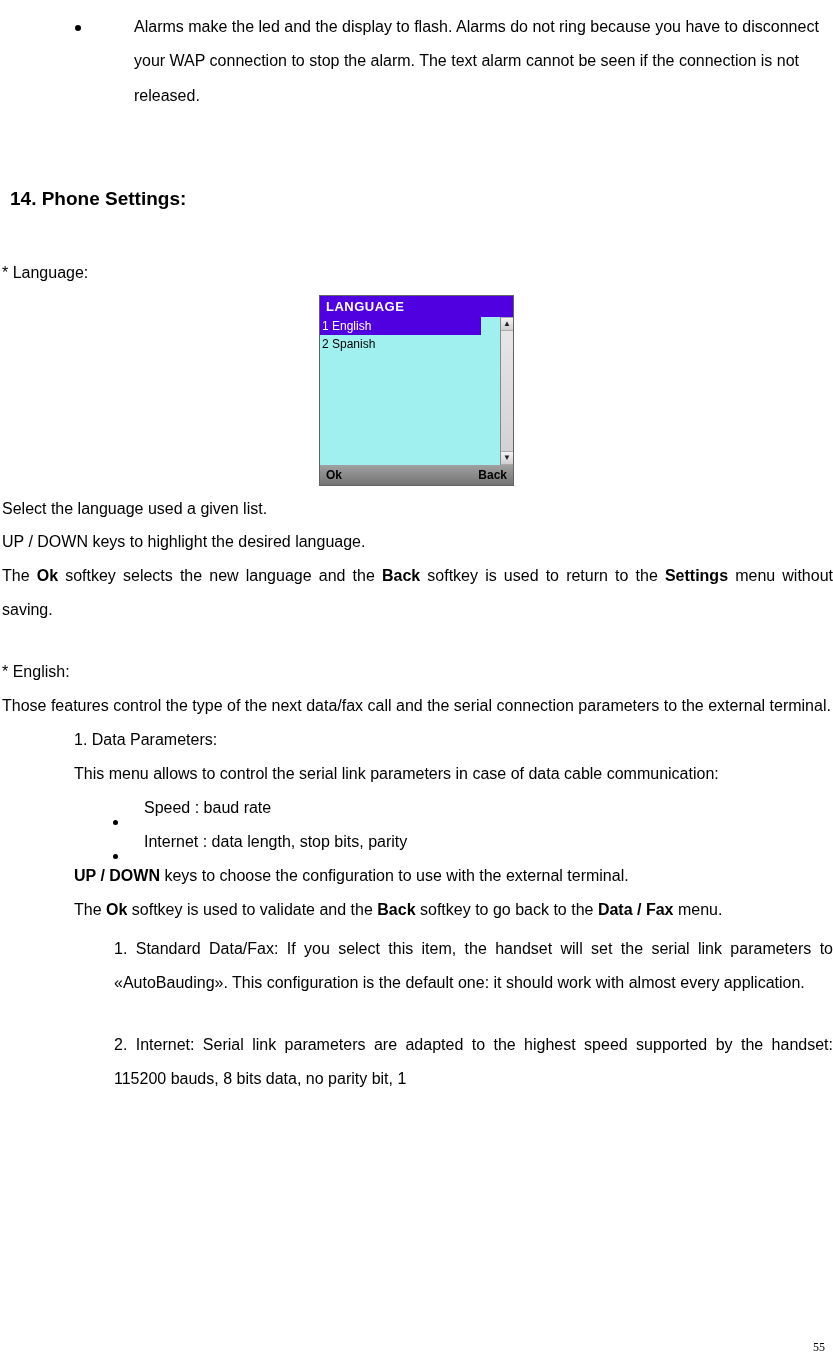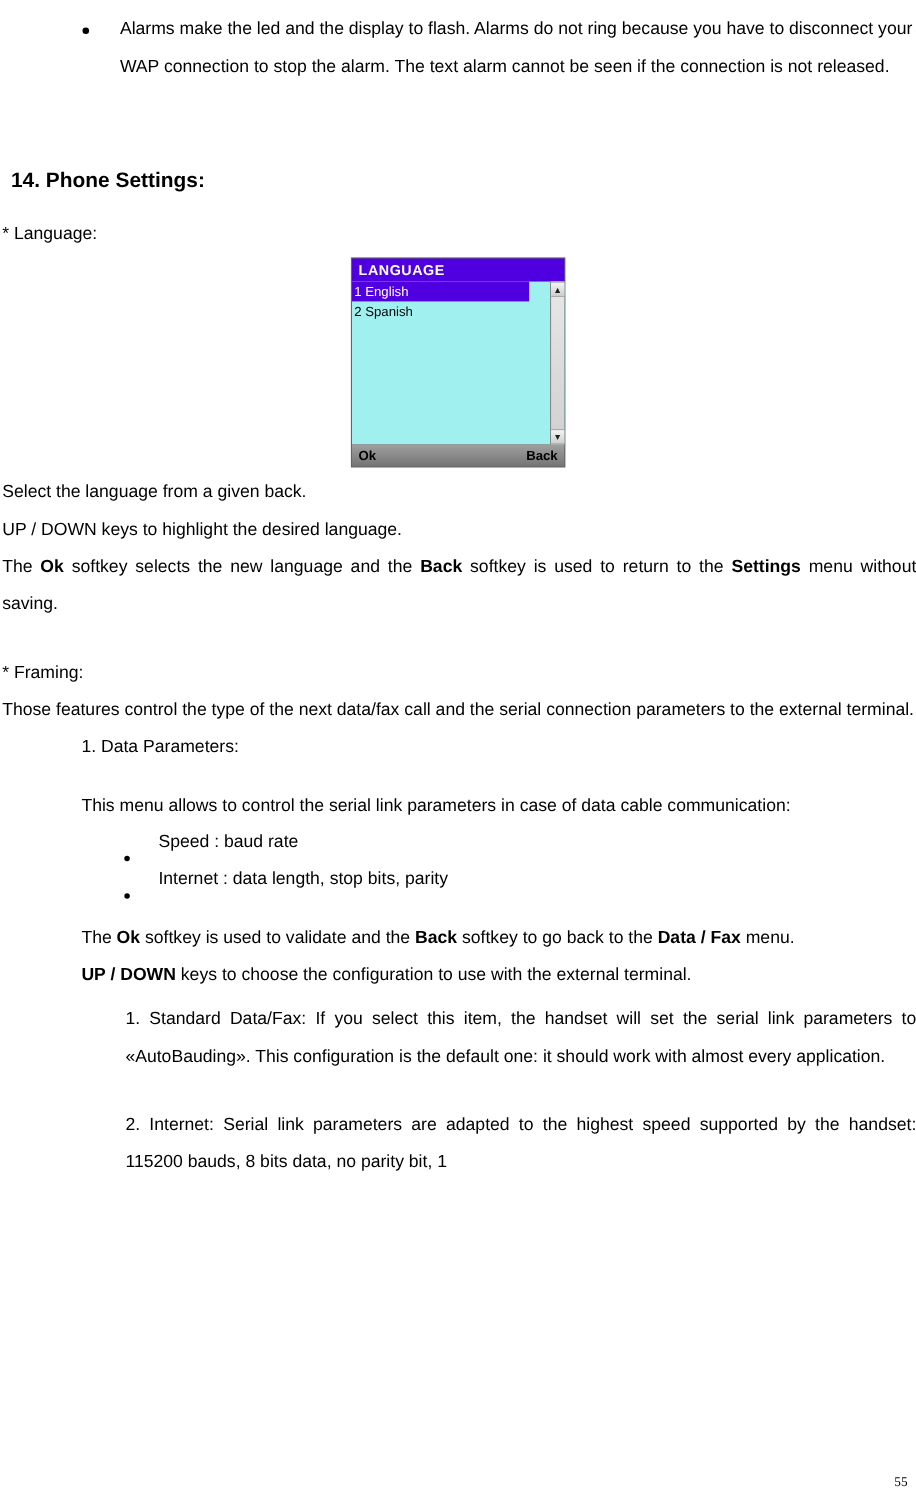--- a/index.html
+++ b/index.html
@@ -25,30 +25,30 @@
   .bullet-dot {
     width: 6px;
     height: 6px;
     border-radius: 50%;
     background: #000;
     margin-top: 15px;
     margin-left: 75px;
     margin-right: 28px;
     flex: 0 0 auto;
   }
-  .bullet-text { flex: 1 1 auto; padding-right: 2px; }
+  .bullet-text { flex: 1 1 auto; padding-right: 2px; margin-left: 25px; }
   .section-heading {
     font-family: Verdana, Geneva, sans-serif;
     font-weight: bold;
     font-size: 19px;
     margin-top: 75px;
     margin-left: 10px;
   }
   .subheading {
-    margin-top: 22px;
+    margin-top: 48px;
     margin-left: 2px;
     line-height: 1.9;
   }
   .screenshot-wrap {
     margin-top: 6px;
     display: flex;
     justify-content: center;
   }
   .device {
     width: 195px;
@@ -114,21 +114,21 @@
   }
   .para {
     line-height: 2.12;
     margin-left: 2px;
   }
   .para.justify { text-align: justify; }
   .indent1 {
     margin-left: 74px;
     line-height: 2.12;
   }
-  .indent1.justify { text-align: justify; margin-top: 19px; }
+  .indent1.justify { text-align: justify; }
   .indent2 {
     margin-left: 114px;
     line-height: 2.12;
     text-align: justify;
   }
   .spacer-md { height: 28px; }
   .bold { font-weight: bold; }
   .page-number {
     position: absolute;
     bottom: 14px;
@@ -180,51 +180,51 @@
           <div class="scroll-arrow">▼</div>
         </div>
       </div>
       <div class="device-softkeys">
         <span>Ok</span>
         <span>Back</span>
       </div>
     </div>
   </div>
 
-  <div class="para mt-6">Select the language from a given back.</div>
+  <div class="para mt-6">Select the language used a given list.</div>
   <div class="para">UP / DOWN keys to highlight the desired language.</div>
   <div class="para justify">
     <span>The </span><span class="bold">Ok</span><span> softkey selects the new language and the </span><span class="bold">Back</span><span> softkey is used to return to the </span><span class="bold">Settings</span><span> menu without saving.</span>
   </div>
 
   <div class="spacer-md"></div>
 
-  <div class="para">* Framing:</div>
+  <div class="para">* English:</div>
   <div class="para justify">Those features control the type of the next data/fax call and the serial connection parameters to the external terminal.</div>
 
   <div class="indent1">1. Data Parameters:</div>
   <div class="indent1 justify">This menu allows to control the serial link parameters in case of data cable communication:</div>
 
   <div class="sub-bullet-row">
     <div class="sub-bullet-dot"></div>
     <div>Speed : baud rate</div>
   </div>
   <div class="sub-bullet-row">
     <div class="sub-bullet-dot"></div>
     <div>Internet : data length, stop bits, parity</div>
   </div>
 
+  <div class="indent1">
+    <span class="bold">UP / DOWN</span><span> keys to choose the configuration to use with the external terminal.</span>
+  </div>
+
   <div class="indent1 justify">
     <span>The </span><span class="bold">Ok</span><span> softkey is used to validate and the </span><span class="bold">Back</span><span> softkey to go back to the </span><span class="bold">Data / Fax</span><span> menu.</span>
   </div>
 
-  <div class="indent1">
-    <span class="bold">UP / DOWN</span><span> keys to choose the configuration to use with the external terminal.</span>
-  </div>
-
   <div class="indent2 mt-6">1. Standard Data/Fax: If you select this item, the handset will set the serial link parameters to «AutoBauding». This configuration is the default one: it should work with almost every application.</div>
 
   <div class="spacer-md"></div>
 
   <div class="indent2">2. Internet: Serial link parameters are adapted to the highest speed supported by the handset: 115200 bauds, 8 bits data, no parity bit, 1</div>
 
   <div class="page-number">55</div>
 
 </div>
 

